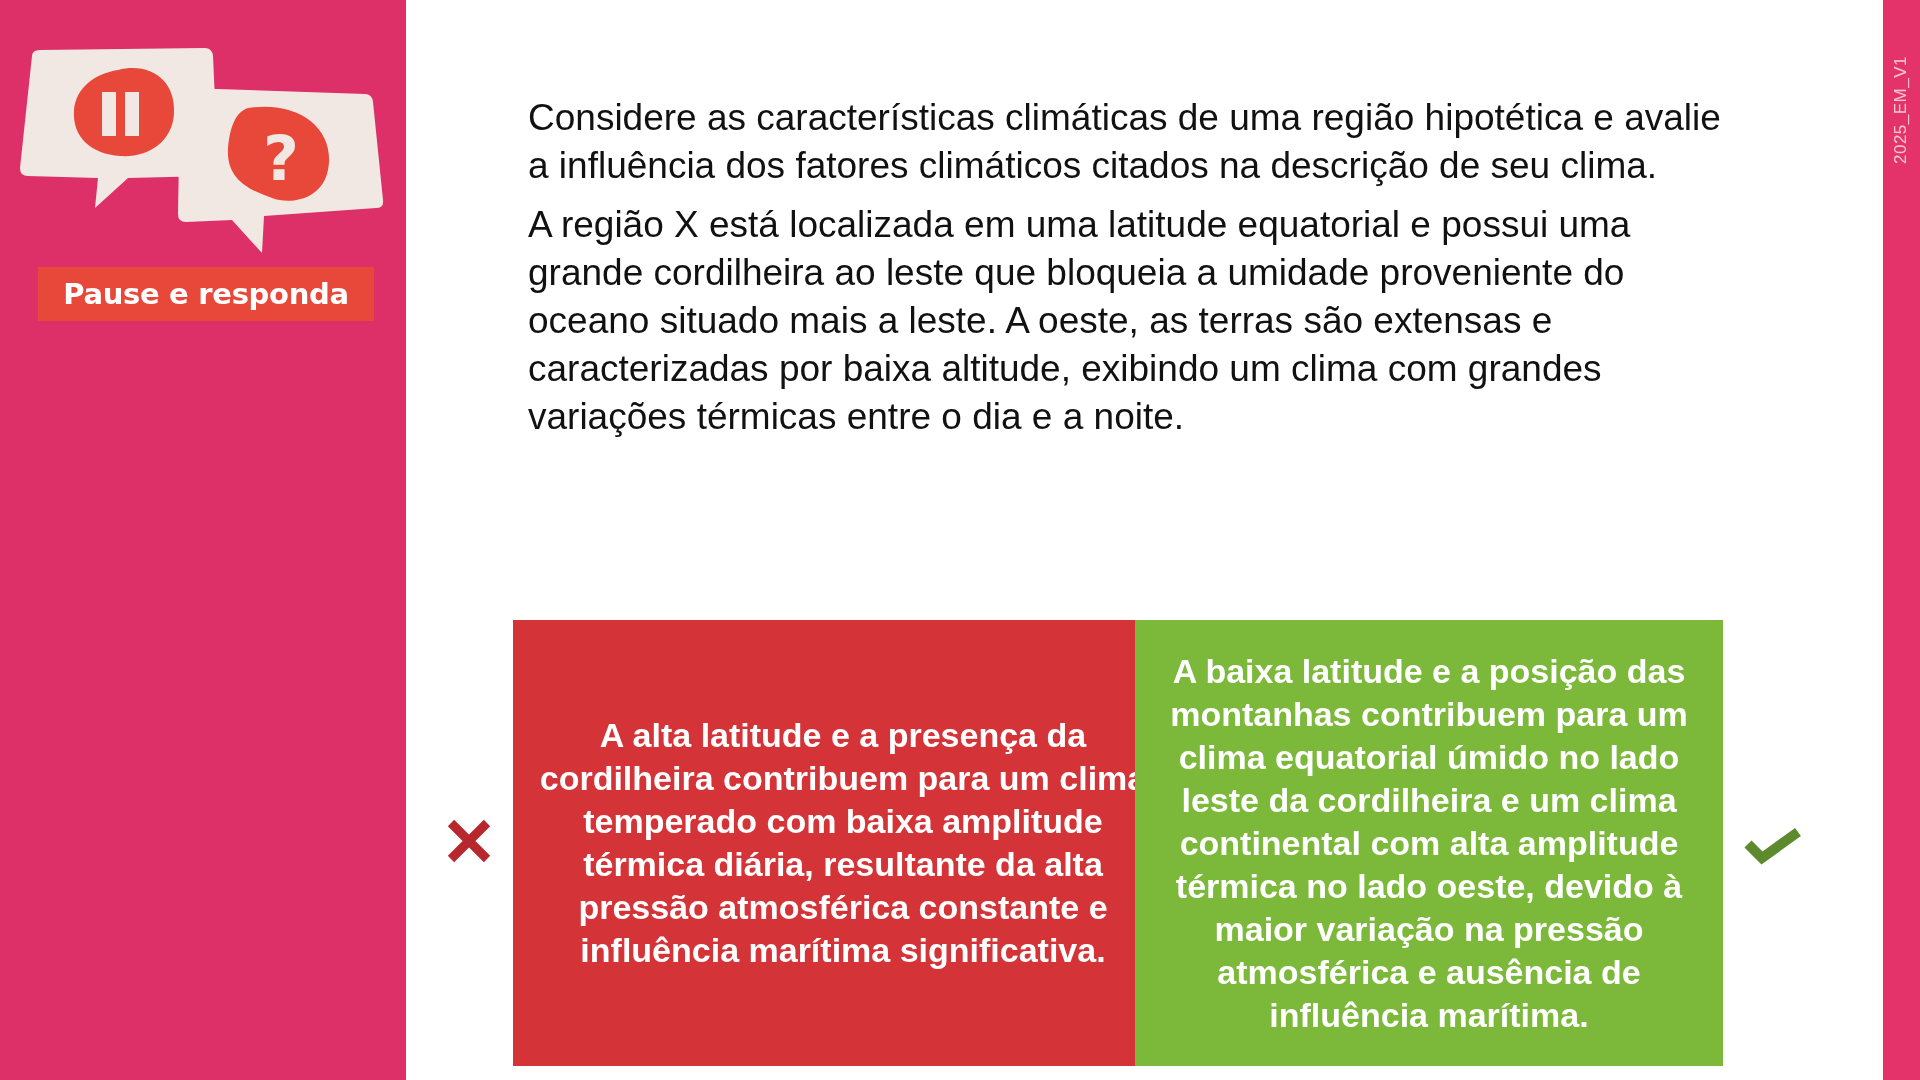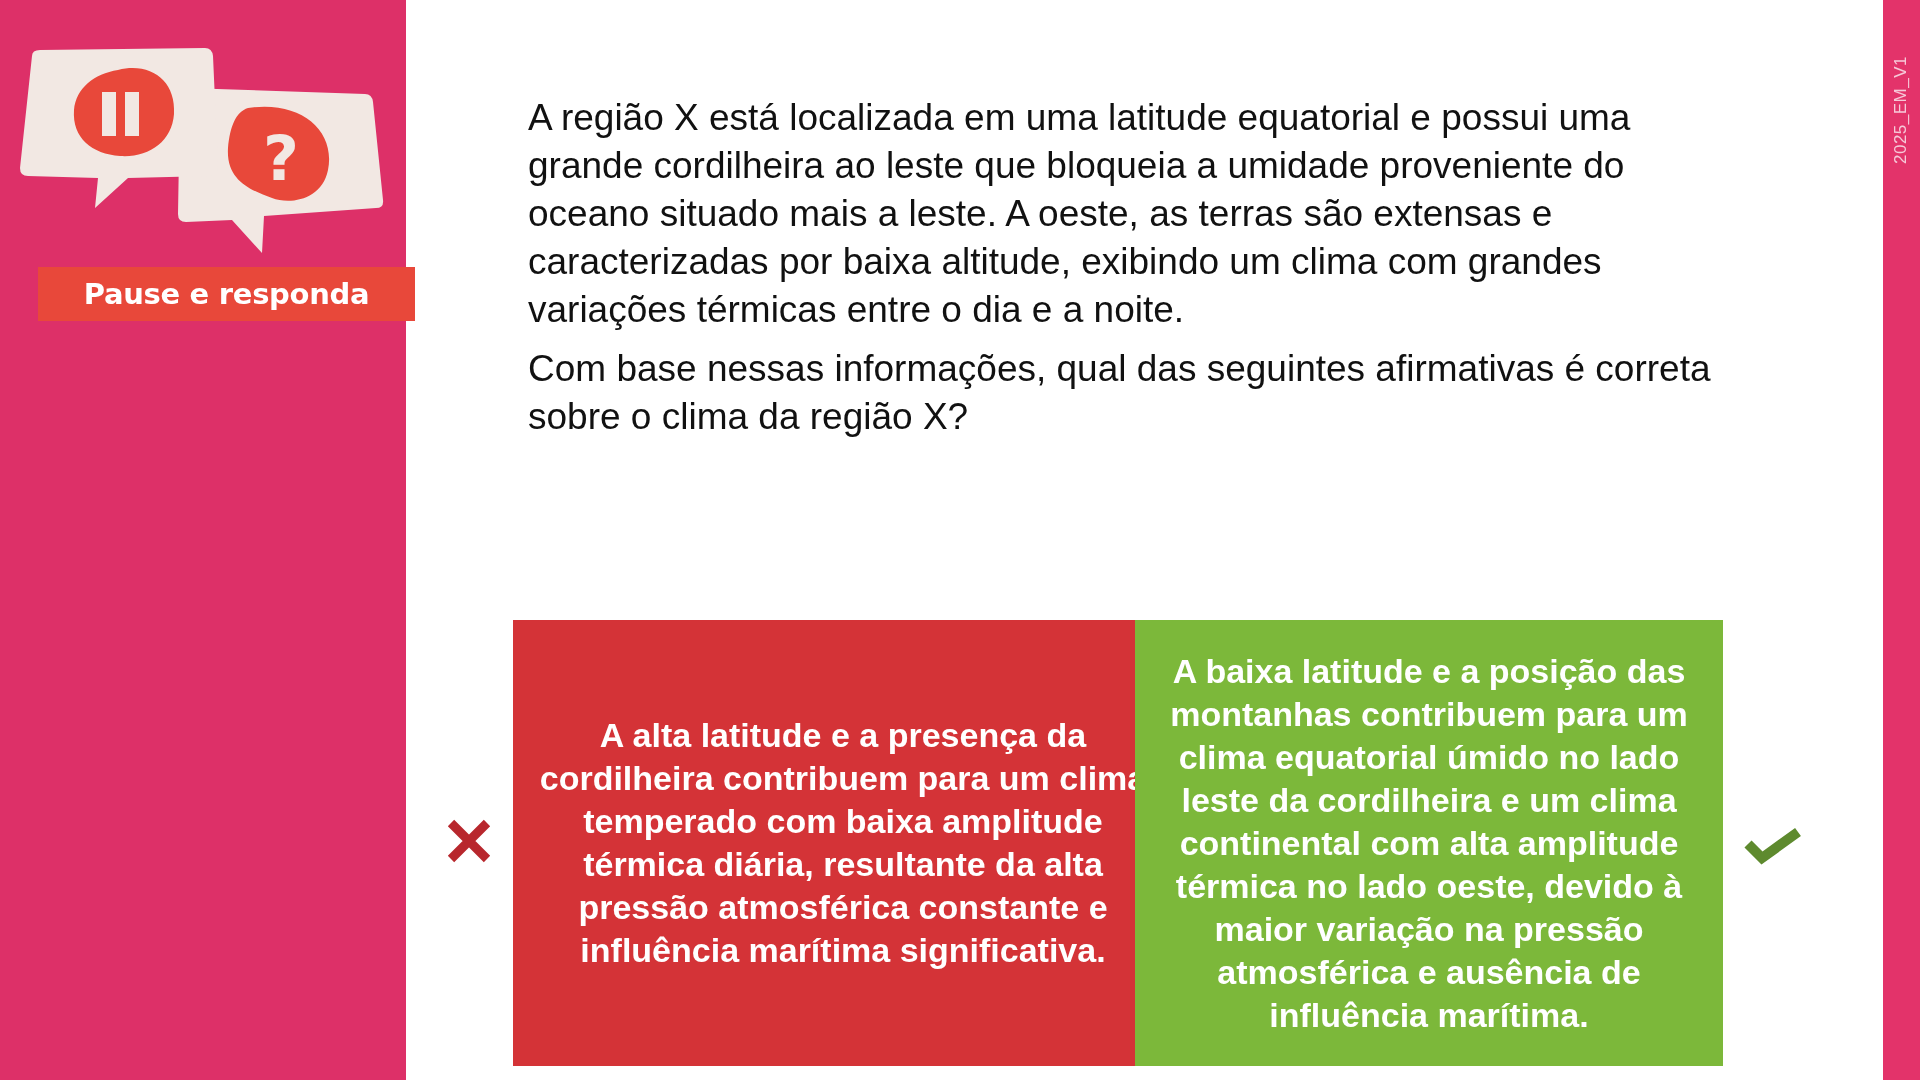--- a/index.html
+++ b/index.html
@@ -24,21 +24,21 @@
       color: #f6c9d8;
       font-family: "Liberation Sans", sans-serif;
       font-size: 17px;
       letter-spacing: 0.5px;
     }
 
     
     .badge { position: absolute; left: 0; top: 30px; width: 410px; height: 270px; }
     .badge svg { position: absolute; left: 0; top: 0; }
     .badge-label {
-      position: absolute; left: 38px; top: 237px; width: 377px; height: 54px;
+      position: absolute; left: 38px; top: 237px; width: 336px; height: 54px;
       background: #e8483a;
       color: #ffffff; font-weight: bold; font-size: 29px;
       display: flex; align-items: center; justify-content: center;
       font-family: "DejaVu Sans", sans-serif;
       letter-spacing: -0.3px;
     }
 
     .content {
       position: absolute; left: 528px; top: 94px; width: 1200px;
       color: #111111;
@@ -91,22 +91,22 @@
   </svg>
   <div class="badge-label">Pause e responda</div>
 </div>
 
 <div class="right-strip"></div>
 <div class="version-label">
   <span>2025_EM_V1</span>
 </div>
 
 <div class="content">
+  <p>Considere as características climáticas de uma região hipotética e avalie a influência dos fatores climáticos citados na descrição de seu clima.</p>
   <p>A região X está localizada em uma latitude equatorial e possui uma grande cordilheira ao leste que bloqueia a umidade proveniente do oceano situado mais a leste. A oeste, as terras são extensas e caracterizadas por baixa altitude, exibindo um clima com grandes variações térmicas entre o dia e a noite.</p>
-  <p>Com base nessas informações, qual das seguintes afirmativas é correta sobre o clima da região X?</p>
 </div>
 
 <svg class="mark-x" viewBox="0 0 46 46">
   <path d="M5 5 L41 41 M41 5 L5 41" stroke="#b8272d" stroke-width="9" stroke-linecap="butt"></path>
 </svg>
 
 <div class="option option-wrong">
   <span>A alta latitude e a presença da cordilheira contribuem para um clima temperado com baixa amplitude térmica diária, resultante da alta pressão atmosférica constante e influência marítima significativa.</span>
 </div>
 

